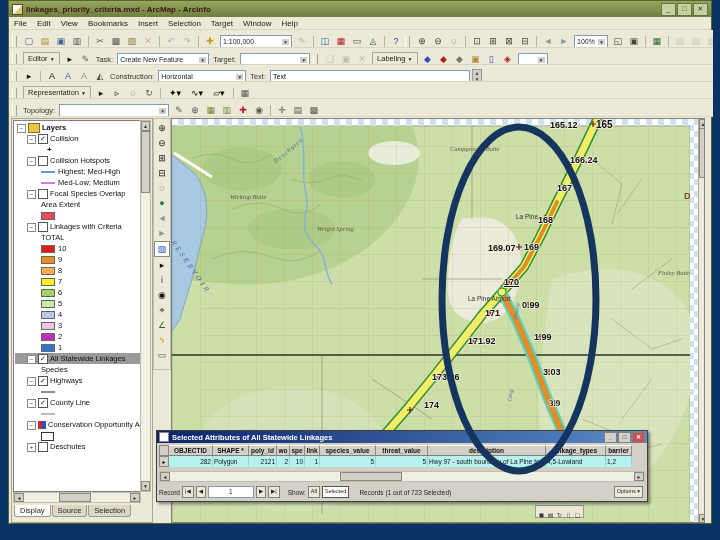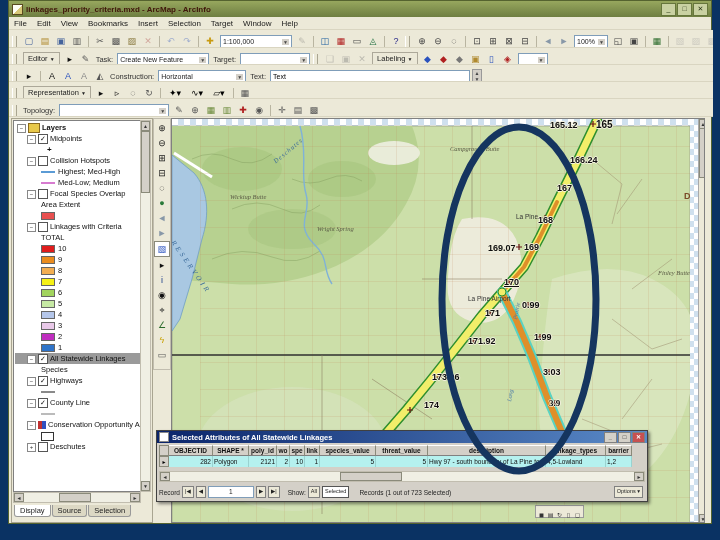--- a/index.html
+++ b/index.html
@@ -201,21 +201,21 @@
     <div class="tbrow" style="top:98px;height:18px;">
       <span class="grip"></span><span class="tlabel">Topology:</span><span class="combo" style="width:110px;">
           <span></span>
           <span class="dd">▼</span>
         </span><span><span class="tbtn" style="color: rgb(85, 85, 85);">✎</span><span class="tbtn" style="color: rgb(85, 85, 85);">⊕</span><span class="tbtn" style="color: rgb(106, 138, 58);">▦</span><span class="tbtn" style="color: rgb(106, 138, 58);">▥</span><span class="tbtn" style="color: rgb(176, 32, 32);">✚</span><span class="tbtn" style="color: rgb(85, 85, 85);">◉</span><span class="tsep"></span><span class="tbtn" style="color: rgb(85, 85, 85);">✛</span><span class="tbtn" style="color: rgb(85, 85, 85);">▤</span><span class="tbtn" style="color: rgb(85, 85, 85);">▩</span></span>
     </div>
 
     <div class="toc">
       <div class="toc-tree">
         <div class="trow l0"><span class="exp">−</span><span class="folder"></span><b>Layers</b></div>
-        <div class="trow l1"><span class="exp">−</span><span class="cb checked"></span><span>Midpoints</span></div>
+        <div class="trow l1"><span class="exp">−</span><span class="cb checked"></span><span>Collision</span></div>
         <div class="trow l2"><span class="plus-sym">+</span></div>
         <div class="trow l1"><span class="exp">−</span><span class="cb"></span><span>Collision Hotspots</span></div>
         <div class="trow l2s"><span class="swline" style="background: rgb(91, 155, 213);"></span><span>Highest; Med-High</span></div>
         <div class="trow l2s"><span class="swline" style="background: rgb(215, 123, 208);"></span><span>Med-Low; Medium</span></div>
         <div class="trow l1"><span class="exp">−</span><span class="cb"></span><span>Focal Species Overlap</span></div>
         <div class="trow l2s"><span>Area Extent</span></div>
         <div class="trow l2s"><span class="sw" style="background: rgb(232, 80, 80);"></span></div>
         <div class="trow l1"><span class="exp">−</span><span class="cb"></span><span>Linkages with Criteria</span></div>
         <div class="trow l2s"><span>TOTAL</span></div>
         <div id="legend-criteria">

